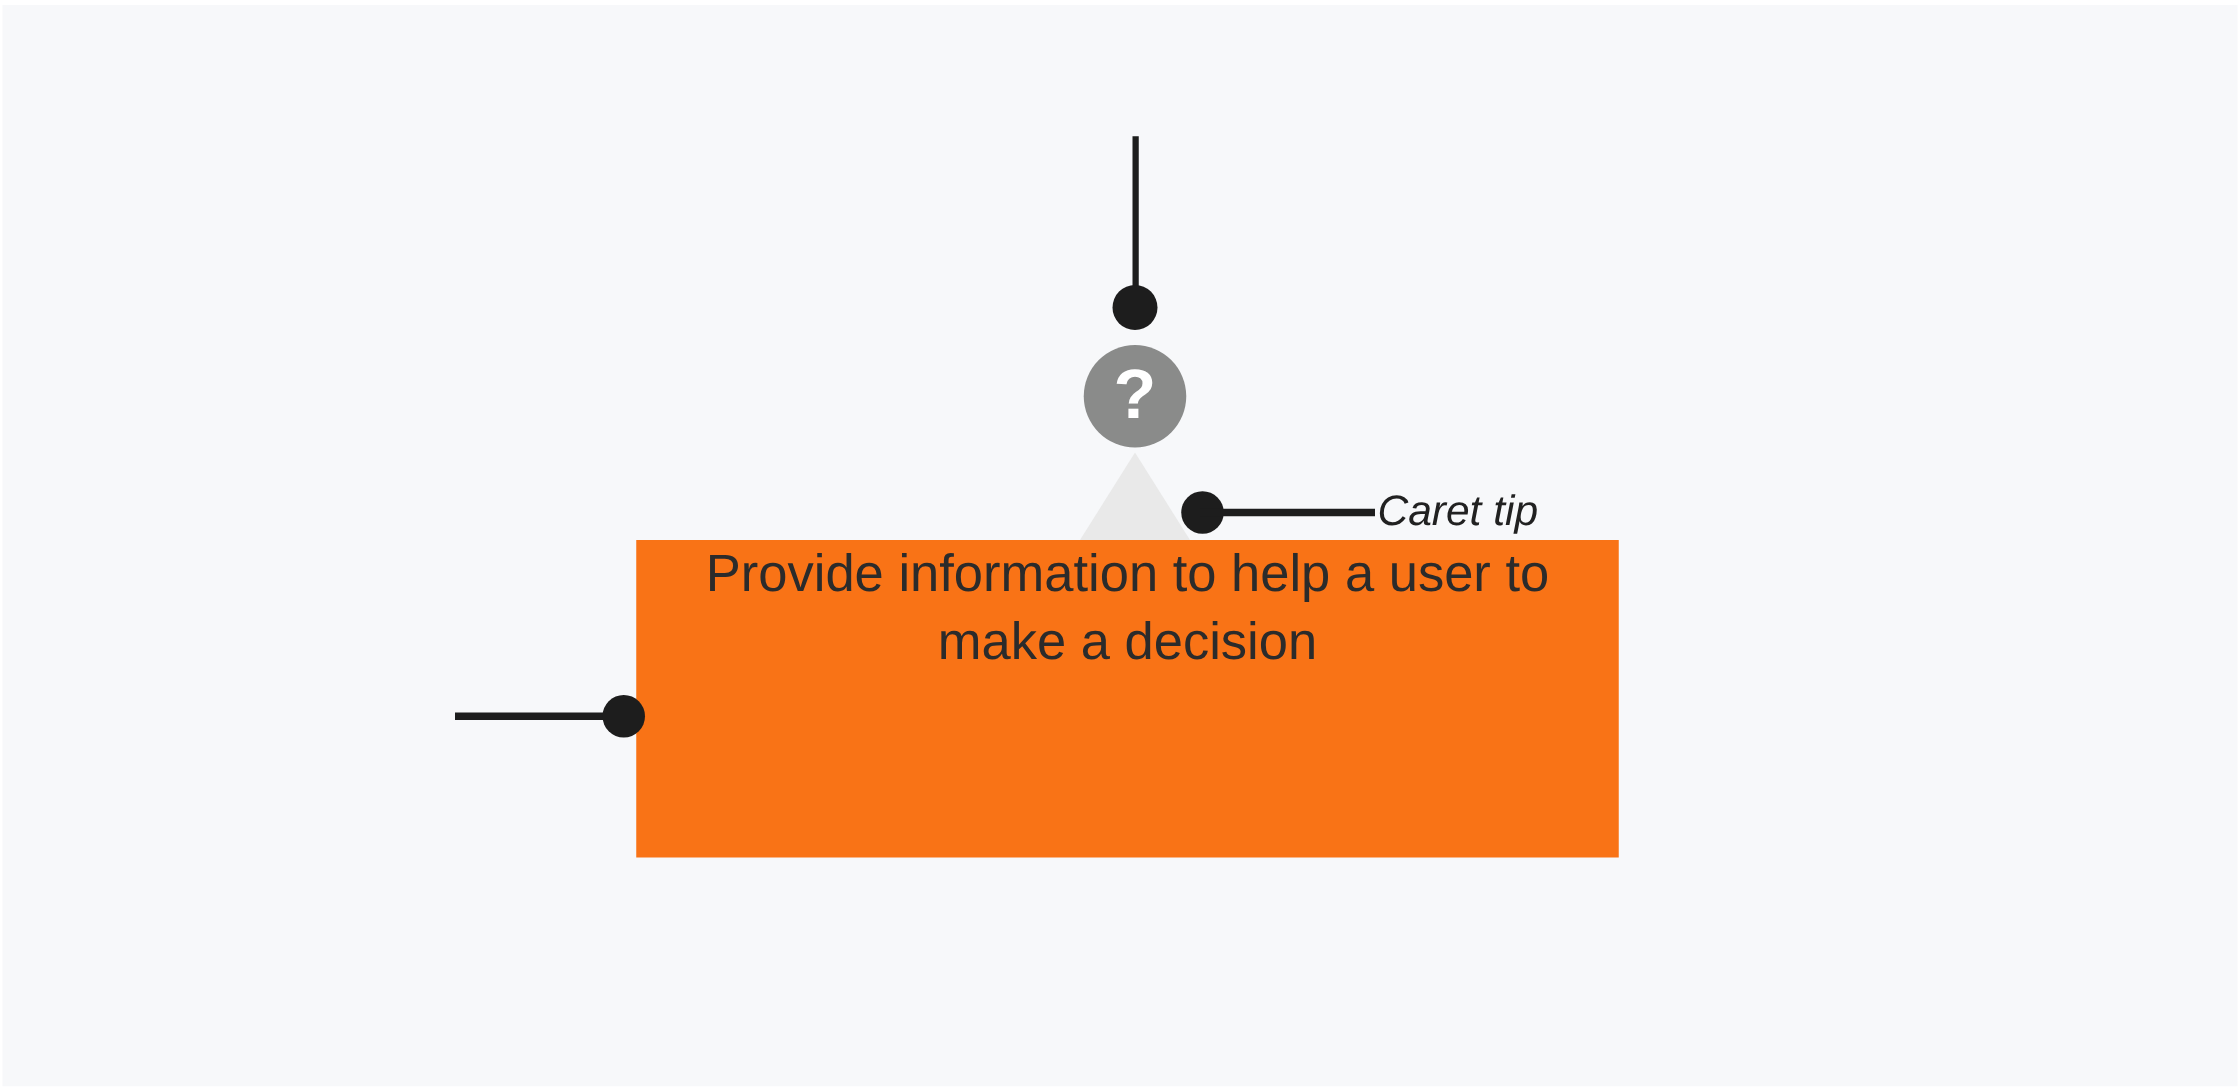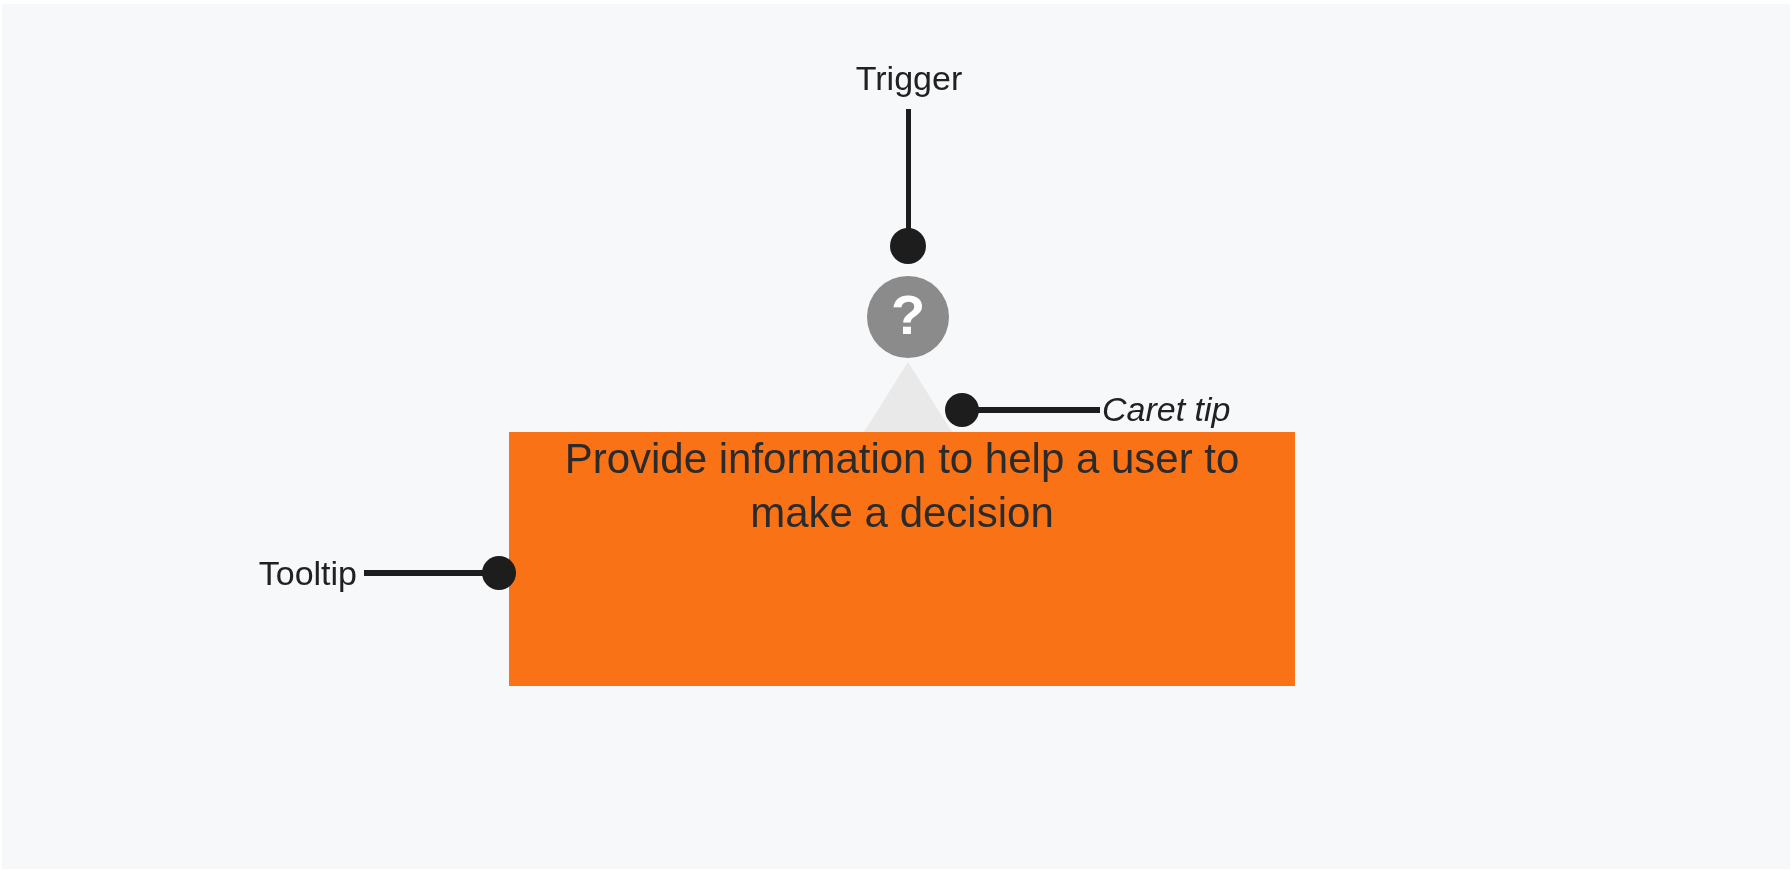--- a/index.html
+++ b/index.html
@@ -114,36 +114,34 @@
   #tooltip-label   { left: 190px; top: 549px; width: 165px; text-align: right; }
   #tooltip-line    { left: 362px; top: 566px; width: 130px; }
   #tooltip-dot     { left: 480px; top: 552px; }
 </style>
 </head>
 <body>
 
 <div class="stage">
   <div class="canvas">
 
-    <div class="callout-label" id="trigger-label">Trigger</div>
     <div class="callout-line-v" id="trigger-line"></div>
     <div class="callout-dot" id="trigger-dot"></div>
 
     <button class="trigger-circle">
       <span class="glyph">?</span>
     </button>
 
     <div class="caret"></div>
 
     <div class="callout-dot small" id="caret-dot"></div>
     <div class="callout-line-h" id="caret-line"></div>
     <div class="callout-label" id="caret-label">Caret tip</div>
 
     <div class="tooltip-box">
       <div class="tooltip-text">Provide information to help a user to make a decision</div>
     </div>
 
-    <div class="callout-label" id="tooltip-label">Tooltip</div>
     <div class="callout-line-h" id="tooltip-line"></div>
     <div class="callout-dot small" id="tooltip-dot"></div>
 
   </div>
 </div>
 
 </body></html>

